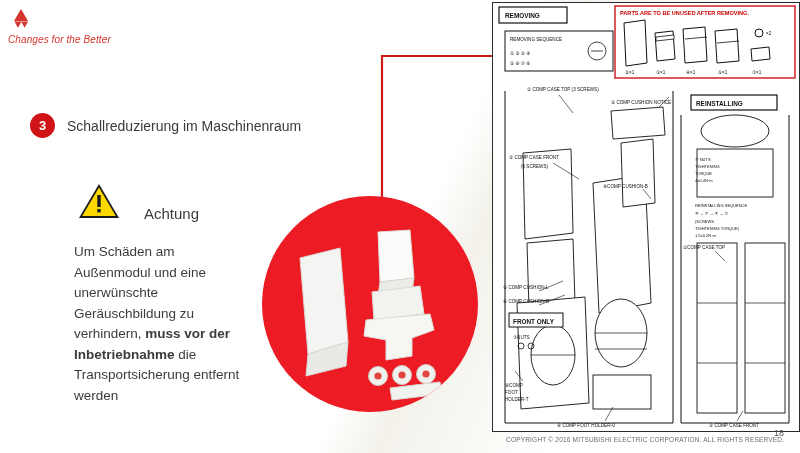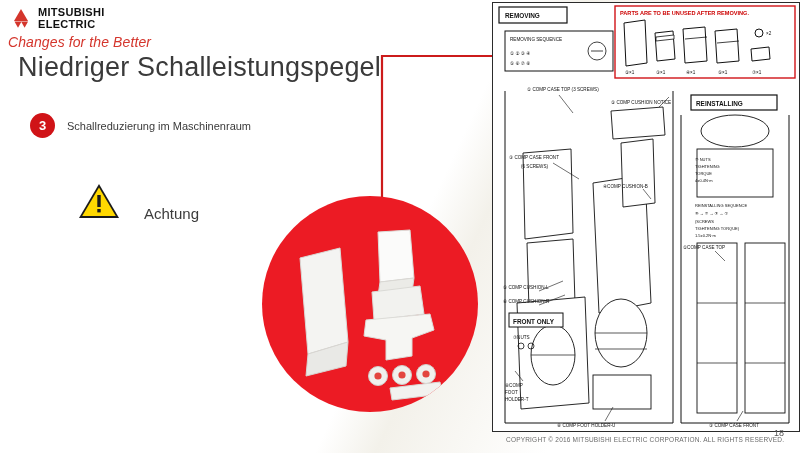--- a/index.html
+++ b/index.html
@@ -22,38 +22,38 @@
   .logo-mark{
     position:absolute;left:0;top:2px;width:26px;height:24px;
   }
   .logo-text{
     position:absolute;left:30px;top:1px;
     font-size:11px;font-weight:bold;color:#111;line-height:11.5px;
     letter-spacing:.3px;
   }
   .logo-tag{
     position:absolute;left:0;top:28px;
-    font-size:14px;color:#d4352c;font-style:italic;letter-spacing:.1px;
+    font-size:10px;color:#d4352c;font-style:italic;letter-spacing:.1px;
   }
   
   .title{
     position:absolute;left:18px;top:52px;
     font-size:27px;color:#3a3a3a;font-weight:normal;
     letter-spacing:.2px;
   }
   
   .bullet-row{
     position:absolute;left:30px;top:113px;display:flex;align-items:center;gap:12px;
   }
   .bullet-num{
     width:25px;height:25px;border-radius:50%;
     background:#d01317;color:#fff;font-size:13px;font-weight:bold;
     display:flex;align-items:center;justify-content:center;
   }
-  .bullet-text{font-size:11px;color:#3a3a3a;text-align:center;}
+  .bullet-text{font-size:14px;color:#3a3a3a;text-align:center;}
   
   .warn-icon{
     position:absolute;left:78px;top:182px;width:42px;height:38px;
   }
   .warn-title{
     position:absolute;left:144px;top:205px;font-size:15px;color:#3c3c3c;
   }
   .warn-body{
     position:absolute;left:74px;top:242px;width:178px;
     font-size:13.5px;line-height:20.5px;color:#3c3c3c;
@@ -90,41 +90,41 @@
 <body>
 
 <div class="slide">
 
   <div class="logo">
     <svg class="logo-mark" viewBox="0 0 26 24">
       <polygon points="13,1 20,13 6,13" fill="#d4352c"></polygon>
       <polygon points="6.5,13.6 13.5,13.6 10,19.8" fill="#d4352c"></polygon>
       <polygon points="13.1,13.6 20.1,13.6 16.6,19.8" fill="#d4352c"></polygon>
     </svg>
-    <div class="logo-text">
-      <span>MITSUBISHI</span><br>
-      <span>ELECTRIC</span>
-    </div>
     <div class="logo-tag">Changes for the Better</div>
   </div>
 
-  <div class="title">Niedriger Schalleistungspegel</div>
 
   <div class="bullet-row">
     <div class="bullet-num">3</div>
     <div class="bullet-text">Schallreduzierung im Maschinenraum</div>
   </div>
 
   <svg class="warn-icon" viewBox="0 0 42 38">
     <polygon points="21,2 41,36 1,36" fill="#1a1a1a"></polygon>
     <polygon points="21,5.5 37.8,34 4.2,34" fill="#ffd800"></polygon>
     <rect x="19.3" y="13" width="3.4" height="12" fill="#1a1a1a"></rect>
     <rect x="19.3" y="27" width="3.4" height="3.4" fill="#1a1a1a"></rect>
   </svg>
   <div class="warn-title">Achtung</div>
+  <div class="warn-body">
+    <span>Um Schäden am Außenmodul und eine unerwünschte Geräuschbildung zu verhindern,</span>
+    <b>muss vor der Inbetriebnahme</b>
+    <span>die Transportsicherung entfernt werden</span>
+  </div>
 
   <svg class="connector" viewBox="0 0 240 230">
     <polyline points="234,6 82,6 82,166" fill="none" stroke="#cc1b1b" stroke-width="2.2"></polyline>
   </svg>
 
   <div class="photo">
     <svg viewBox="0 0 216 216" width="216" height="216">
 
       <polygon points="38,62 78,52 86,146 46,158" fill="#f4f4f2" stroke="#d9d9d6" stroke-width="1"></polygon>
       <polygon points="46,158 86,146 84,170 44,180" fill="#e9e9e6" stroke="#d6d6d2" stroke-width="1"></polygon>

